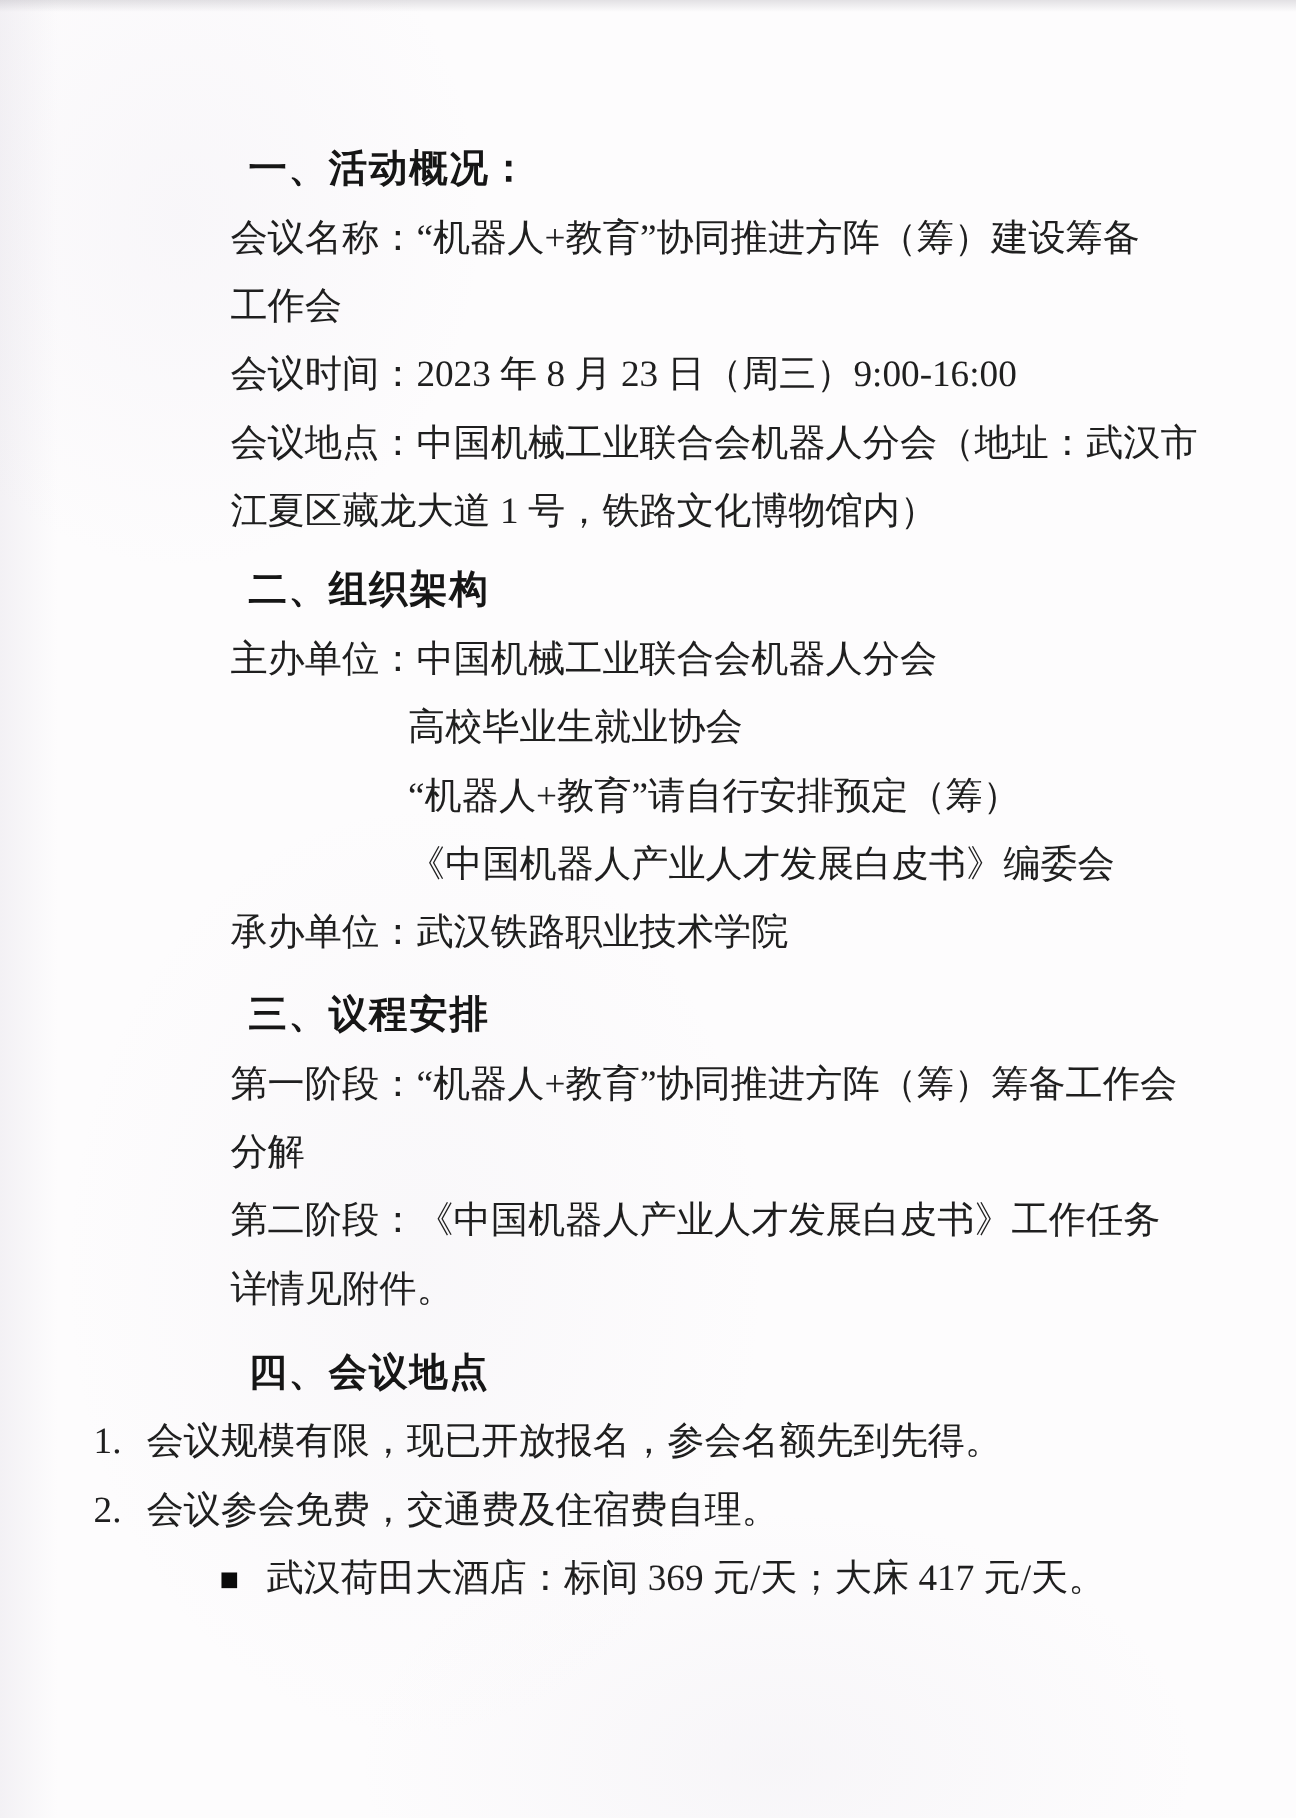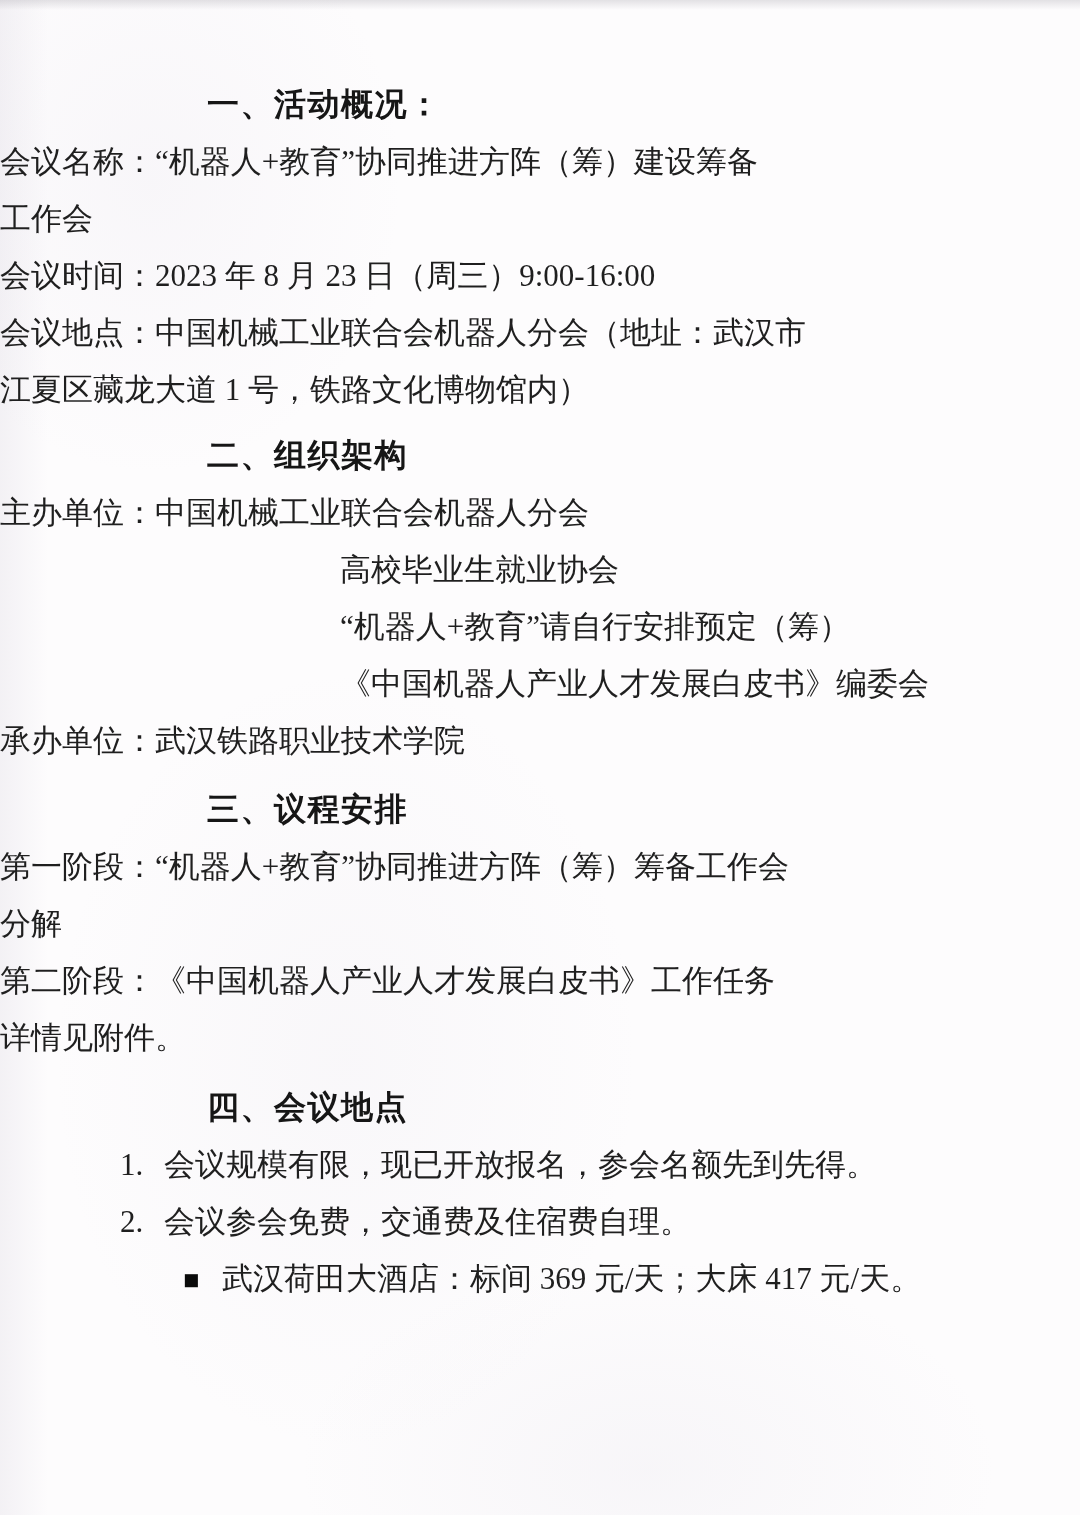--- a/index.html
+++ b/index.html
@@ -16,44 +16,44 @@
       linear-gradient(to right, rgba(190,183,200,0.16), rgba(190,183,200,0) 48px),
       radial-gradient(ellipse 360px 420px at 14% 12%, rgba(204,196,216,0.10), rgba(204,196,216,0) 70%),
       radial-gradient(ellipse 420px 560px at 32% 70%, rgba(198,192,210,0.08), rgba(198,192,210,0) 70%),
       radial-gradient(ellipse 500px 300px at 60% 97%, rgba(196,190,208,0.10), rgba(196,190,208,0) 70%);
   }
   .page {
     position: relative;
     width: 1080px;
     height: 1515px;
     box-sizing: border-box;
-    padding-top: 76px;
+    padding-top: 112px;
   }
   .line {
     height: 57px;
     line-height: 57px;
     font-family: "Liberation Serif", "DejaVu Serif", serif;
     font-size: 31px;
     color: #1f1f1f;
     white-space: nowrap;
   }
   .heading {
     height: 57px;
     line-height: 57px;
     margin-left: 207px;
     font-family: "Liberation Sans", "DejaVu Sans", sans-serif;
     font-weight: 700;
     font-size: 32px;
     letter-spacing: 1.5px;
     color: #161616;
     white-space: nowrap;
   }
-  .body-line   { }
+  .body-line   { margin-left: 192px; }
   .indent-line { margin-left: 340px; }
-  .num-line    { margin-left: 120px; }
+  .num-line    { margin-left: 78px; }
   .bullet-line { margin-left: 183px; }
   .num-line .marker {
     display: inline-block;
     width: 44px;
   }
   .bullet-line .marker {
     display: inline-block;
     width: 39px;
     font-size: 27px;
     color: #0a0a0a;

